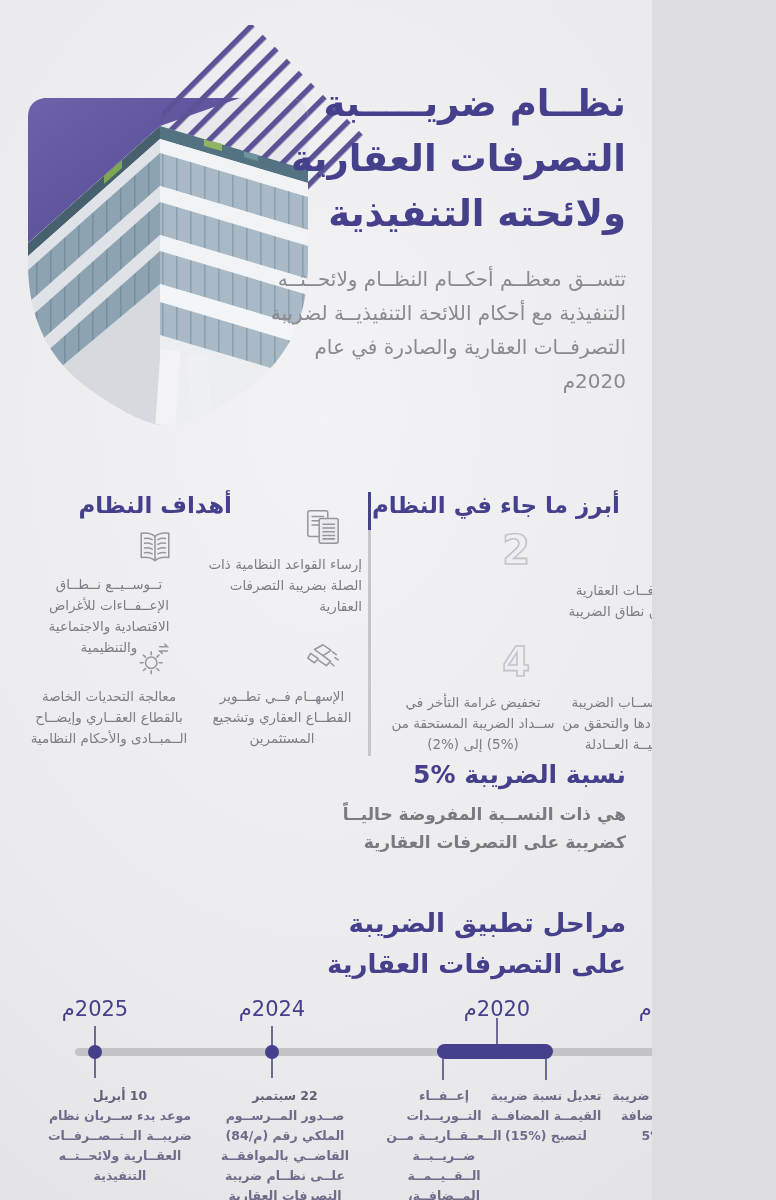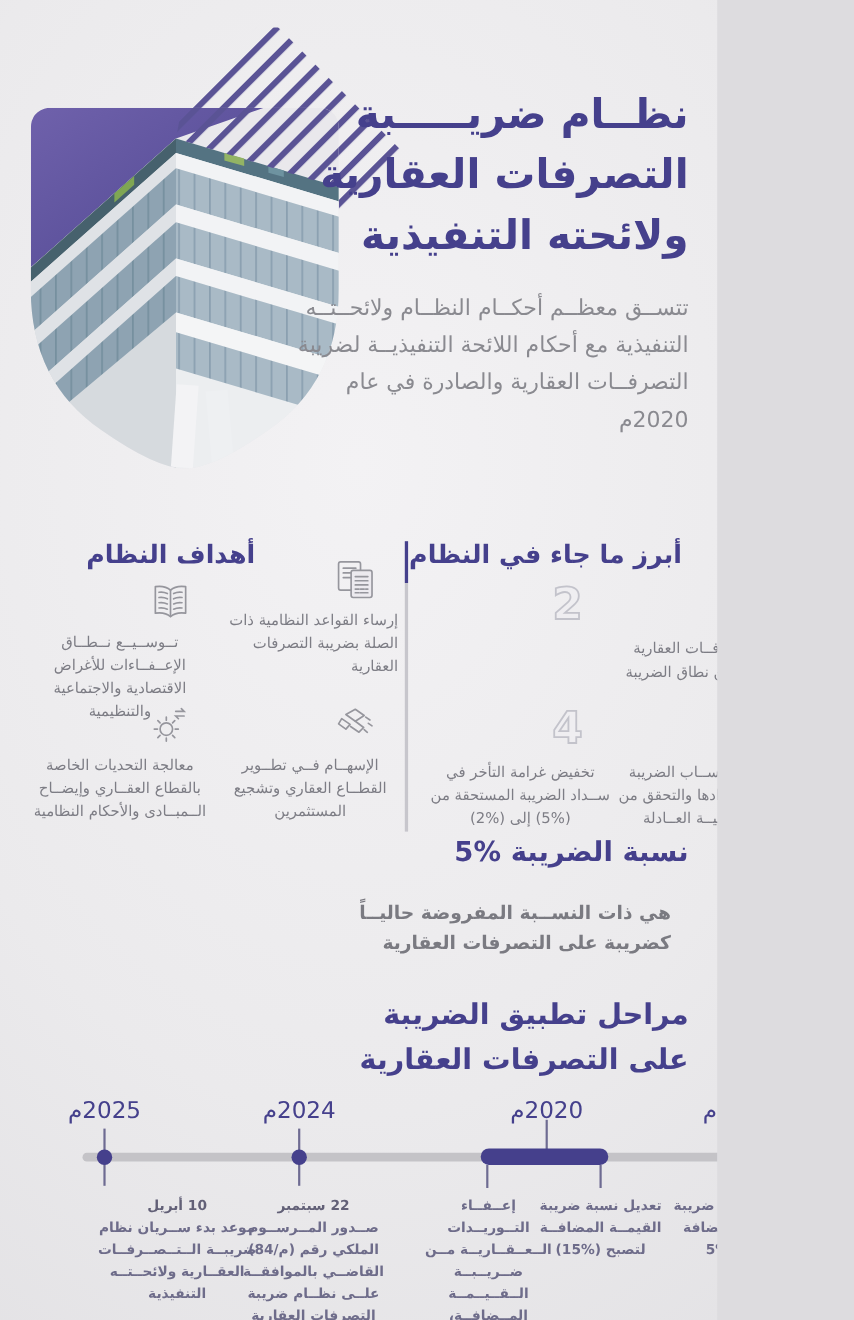--- a/index.html
+++ b/index.html
@@ -38,21 +38,21 @@
 
   
   .ob-icon{text-align:right;padding-right:20px;height:46px;}
   .ob1{left:202px;top:508px;width:160px;text-align:right;}
   .ob2{left:24px;top:528px;width:170px;}
   .ob3{left:202px;top:640px;width:160px;}
   .ob4{left:24px;top:640px;width:170px;}
 
   
   .tax-title{position:absolute;right:26px;top:760px;margin:0;font-size:25px;font-weight:700;color:#45408c;text-align:right;}
-  .tax-desc{position:absolute;right:26px;top:800px;width:348px;margin:16px;text-align:right;
+  .tax-desc{position:absolute;right:26px;top:800px;width:348px;margin:0;text-align:right;
     font-size:17px;line-height:28px;color:#7a7a81;font-weight:700;}
 
   
   .tl-title{position:absolute;right:26px;top:903px;margin:0;font-size:26px;line-height:41px;
     font-weight:700;color:#45408c;text-align:right;}
   .tl-bar{position:absolute;left:75px;top:1048px;width:672px;height:8px;border-radius:4px;background:#c4c3c7;}
   .tl-stem{position:absolute;width:2px;background:#6e6b92;}
   .tl-dot{position:absolute;top:1045px;width:14px;height:14px;border-radius:50%;background:#45408c;}
   .tl-pill{position:absolute;left:437px;top:1044px;width:116px;height:15px;border-radius:8px;background:#45408c;}
   .tl-year{position:absolute;top:997px;width:100px;text-align:center;font-size:21px;font-weight:400;color:#45408c;}
@@ -230,21 +230,21 @@
   <div class="tl-dot" style="left:88px;"></div>
   <div class="tl-dot" style="left:265px;"></div>
   <div class="tl-pill"></div>
   <div class="tl-dot" style="left:665px;"></div>
 
   <div class="tl-year" dir="rtl" style="left:45px;">2025م</div>
   <div class="tl-year" dir="rtl" style="left:222px;">2024م</div>
   <div class="tl-year" dir="rtl" style="left:447px;">2020م</div>
   <div class="tl-year" dir="rtl" style="left:622px;">2017م</div>
 
-  <div class="tl-block" dir="rtl" style="left:45px;width:150px;margin-left:41px;">
+  <div class="tl-block" dir="rtl" style="left:45px;width:150px;">
     <div class="tl-date">10 أبريل</div>
     <div>موعد بدء ســريان نظام ضريبــة الــتــصــرفــات العقــارية ولائحــتــه التنفيذية</div>
   </div>
   <div class="tl-block" dir="rtl" style="left:205px;width:160px;">
     <div class="tl-date">22 سبتمبر</div>
     <div>صــدور المــرســوم الملكي رقم (م/84) القاضــي بالموافقــة علــى نظــام ضريبة التصرفات العقارية</div>
   </div>
   <div class="tl-block" dir="rtl" style="left:382px;width:124px;">
     <div>إعــفــاء التــوريــدات الــعــقــاريــة مــن ضــريــبــة الــقــيــمــة المــضافــة، وفــرض ضــريبة التصرفــات العقارية بنسبة (%5)</div>
   </div>

